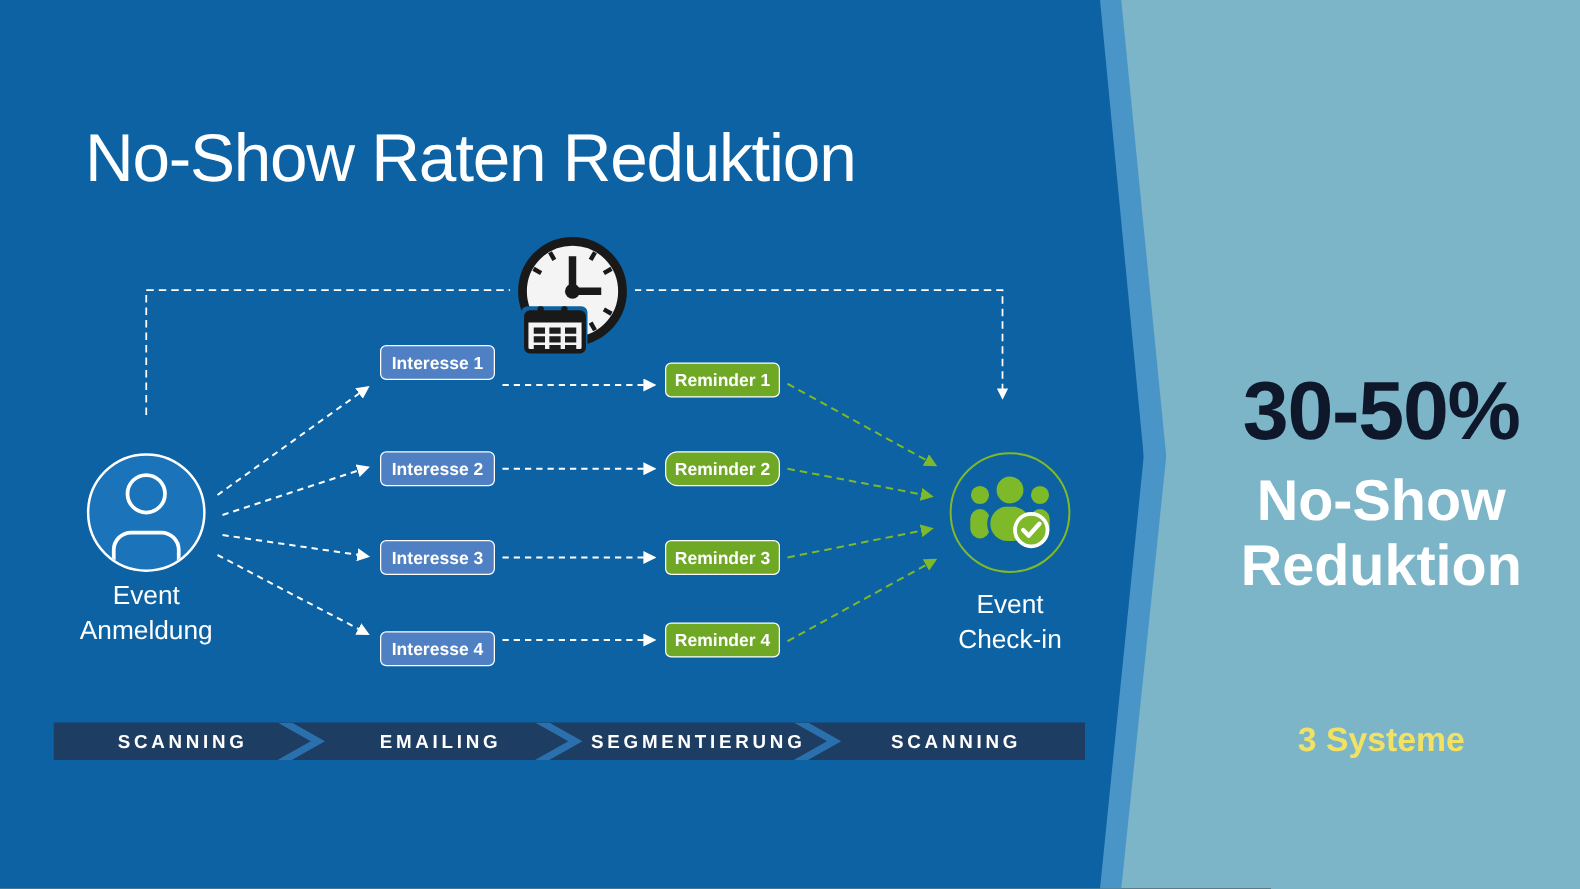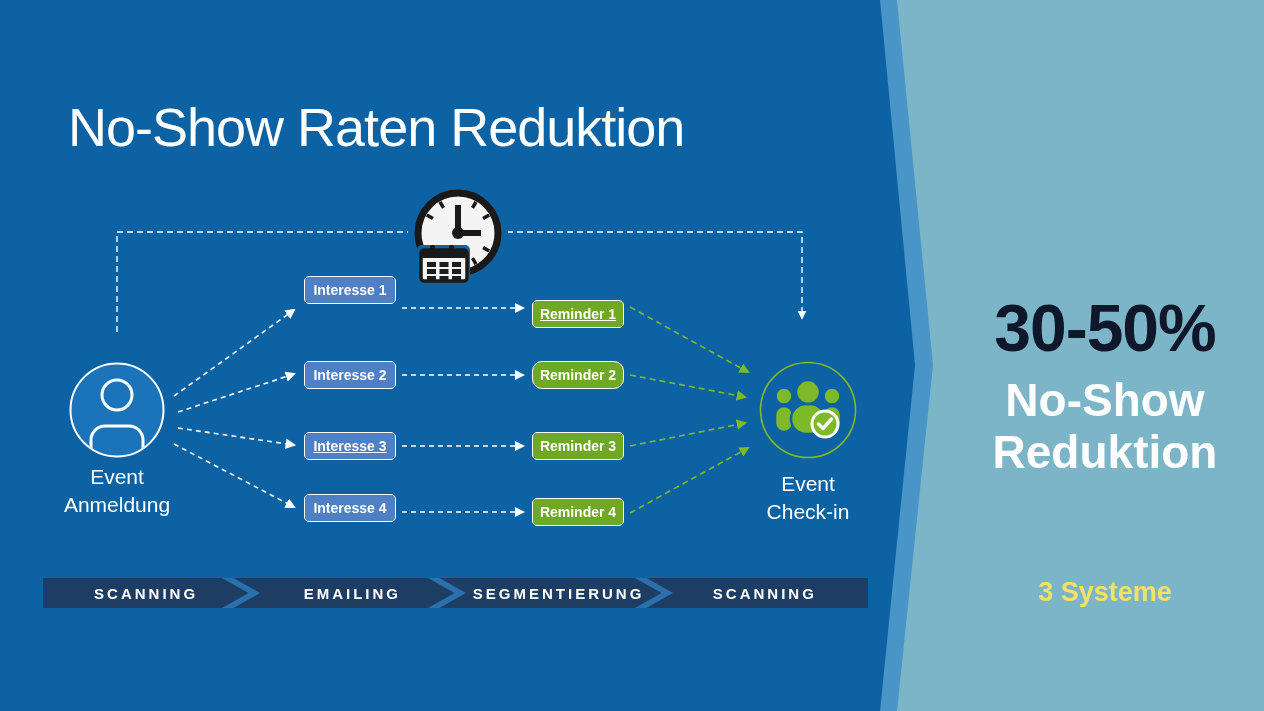--- a/index.html
+++ b/index.html
@@ -120,24 +120,24 @@
       <path d="M-26,48 V30 a14,14 0 0 1 14,-14 h24 a14,14 0 0 1 14,14 v18"></path>
     </g>
   </svg>
   <div class="node-label" style="left:27px;top:463px;">
     <div>Event</div>
     <div>Anmeldung</div>
   </div>
 
   <div class="box ibox" style="top:276px;">Interesse 1</div>
   <div class="box ibox" style="top:361px;">Interesse 2</div>
-  <div class="box ibox" style="top:432px;text-decoration:underline;">Interesse 3</div>
-  <div class="box ibox" style="top:494px;">Interesse 4</div>
+  <div class="box ibox" style="top:432px;">Interesse 3</div>
+  <div class="box ibox" style="top:505px;">Interesse 4</div>
 
-  <div class="box rbox" style="top:300px;text-decoration:underline;">Reminder 1</div>
+  <div class="box rbox" style="top:290px;">Reminder 1</div>
   <div class="box rbox" style="top:361px;border-radius:10px;">Reminder 2</div>
   <div class="box rbox" style="top:432px;">Reminder 3</div>
   <div class="box rbox" style="top:498px;">Reminder 4</div>
 
   <svg class="icon-svg" style="left:758px;top:360px;" width="100" height="100" viewBox="-50 -50 100 100">
     <circle r="47.5" fill="none" stroke="#7db928" stroke-width="1.6"></circle>
     <g fill="#7db928" stroke="#0d62a3" stroke-width="2.5">
       <rect x="-33" y="-4" width="18" height="26" rx="9"></rect>
       <rect x="15" y="-4" width="18" height="26" rx="9"></rect>
       <circle cx="-24" cy="-14" r="8.5"></circle>

